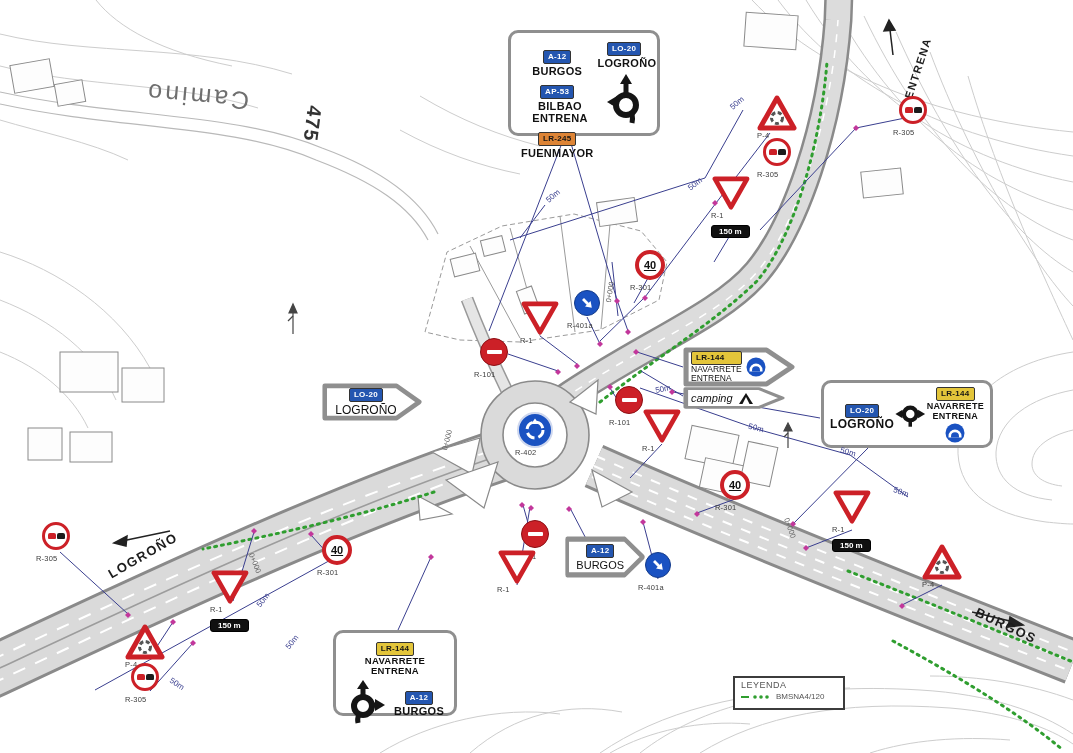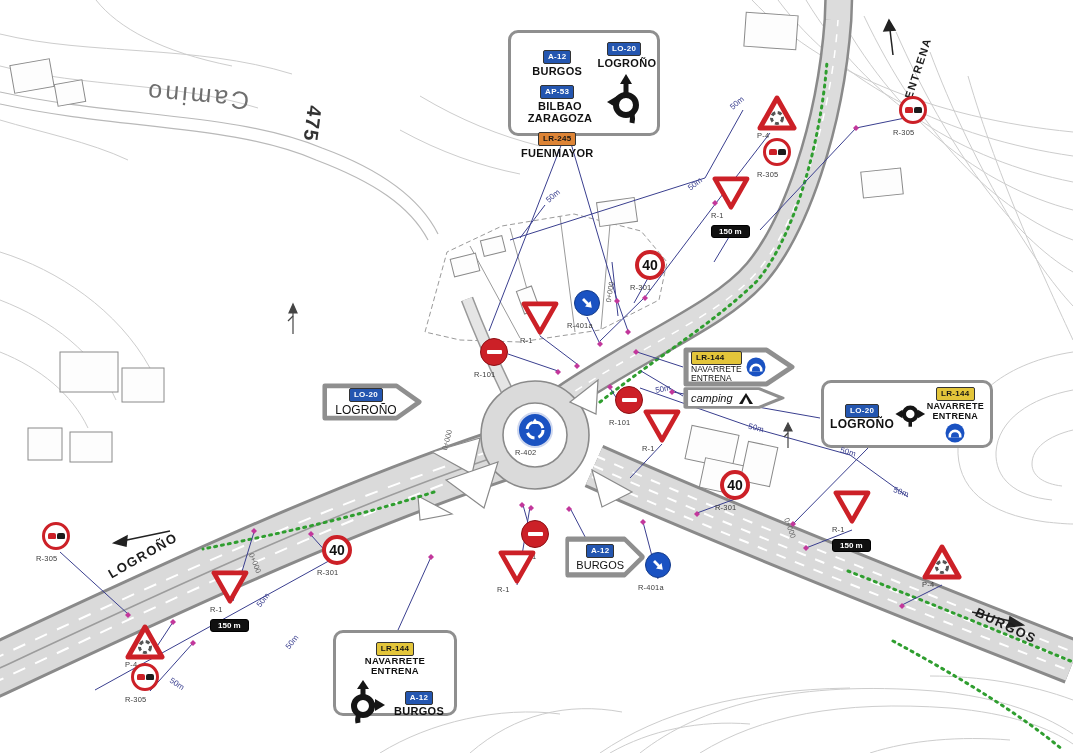--- a/index.html
+++ b/index.html
@@ -45,21 +45,21 @@
   .sign.t-r401a .g-r401a{display:flex;}
   .sign.t-r402  .g-r402{display:flex;}
   .g-r101{width:26px;height:26px;border-radius:50%;background:#cc2027;align-items:center;justify-content:center;border:1px solid #8c0f14;}
   .g-r101 .bar{width:15px;height:4px;background:#fff;border-radius:1px;}
   .g-r305{width:28px;height:28px;border-radius:50%;background:#fff;border:3px solid #cc2027;
           align-items:center;justify-content:center;gap:1px;box-sizing:border-box;}
   .g-r305 .car{width:8px;height:6px;border-radius:2px 2px 1px 1px;}
   .g-r305 .car.red{background:#cc2027;} .g-r305 .car.blk{background:#1c1c1c;}
   .g-r301{width:30px;height:30px;border-radius:50%;background:#fff;border:4px solid #cc2027;
           align-items:center;justify-content:center;box-sizing:border-box;}
-  .g-r301 .num{font-weight:bold;font-size:14px;color:#111;}
+  .g-r301 .num{font-weight:bold;font-size:11px;color:#111;text-decoration:underline;}
   .g-r401a{width:26px;height:26px;border-radius:50%;background:#1a52c2;border:1px solid #123a8a;
            align-items:center;justify-content:center;box-sizing:border-box;}
   .g-r402{width:36px;height:36px;border-radius:50%;background:#1a52c2;border:2px solid #cfd8ef;
           align-items:center;justify-content:center;box-sizing:border-box;}
   .sign-label{margin-top:1px;font-size:7.5px;color:#3c3c3c;letter-spacing:.2px;}
   .plate{display:inline-block;margin-top:2px;background:#101010;color:#fff;font-size:8px;font-weight:bold;
          padding:1px 7px;border-radius:3px;border:1px solid #000;}
 
   
   .measure{position:absolute;font-size:8px;color:#3a3f8f;white-space:nowrap;}
@@ -274,21 +274,21 @@
   <div class="rot roadname" style="left:886px;top:62px;transform:rotate(-72deg);font-size:11px;">ENTRENA</div>
   <div class="rot camino" style="left:145px;top:82px;transform:rotate(185deg);">Camino</div>
   <div class="rot elev" style="left:294px;top:112px;transform:rotate(97deg);">475</div>
 
   <div class="board" id="board-main" style="left:508px;top:30px;">
     <div class="cols">
       <div class="cl">
         <span class="badge">A-12</span>
         <div class="dest">BURGOS</div>
         <span class="badge">AP-53</span>
-        <div class="dest" style="width:86px;margin-left:auto;margin-right:auto;">BILBAO ZARAGOZA</div>
+        <div class="dest" style="width:86px;margin-left:auto;margin-right:auto;">BILBAO ENTRENA</div>
         <span class="badge orange">LR-245</span>
         <div class="dest">FUENMAYOR</div>
       </div>
       <div class="cr">
         <span class="badge">LO-20</span>
         <div class="dest">LOGROÑO</div>
         <svg width="34" height="52" viewBox="0 0 34 52">
           <circle cx="19" cy="33" r="10" fill="none" stroke="#151515" stroke-width="6"></circle>
           <path d="M25 41 Q26 47 25 51" stroke="#151515" stroke-width="5" fill="none"></path>
           <line x1="19" y1="23" x2="19" y2="11" stroke="#151515" stroke-width="5"></line>
@@ -671,14 +671,26 @@
     </div>
 
   <div>
 
   <span class="station" style="left: 610px; top: 292px; transform: translate(-50%, -50%) rotate(-80deg);">0+000</span>
       <span class="station" style="left: 447px; top: 440px; transform: translate(-50%, -50%) rotate(-75deg);">0+000</span>
       <span class="station" style="left: 255px; top: 563px; transform: translate(-50%, -50%) rotate(68deg);">0+000</span>
       <span class="station" style="left: 790px; top: 528px; transform: translate(-50%, -50%) rotate(70deg);">0+000</span>
     </div>
 
+  <div id="legend">
+    <div class="lt">LEYENDA</div>
+    <div class="li">
+      <svg width="30" height="8" viewBox="0 0 30 8">
+        <line x1="0" y1="4" x2="8" y2="4" stroke="#2f9e2f" stroke-width="2"></line>
+        <circle cx="14" cy="4" r="1.8" fill="#2f9e2f"></circle>
+        <circle cx="20" cy="4" r="1.8" fill="#2f9e2f"></circle>
+        <circle cx="26" cy="4" r="1.8" fill="#2f9e2f"></circle>
+      </svg>
+      <span>BMSNA4/120</span>
+    </div>
+  </div>
 
 </div>
 
 </body></html>

